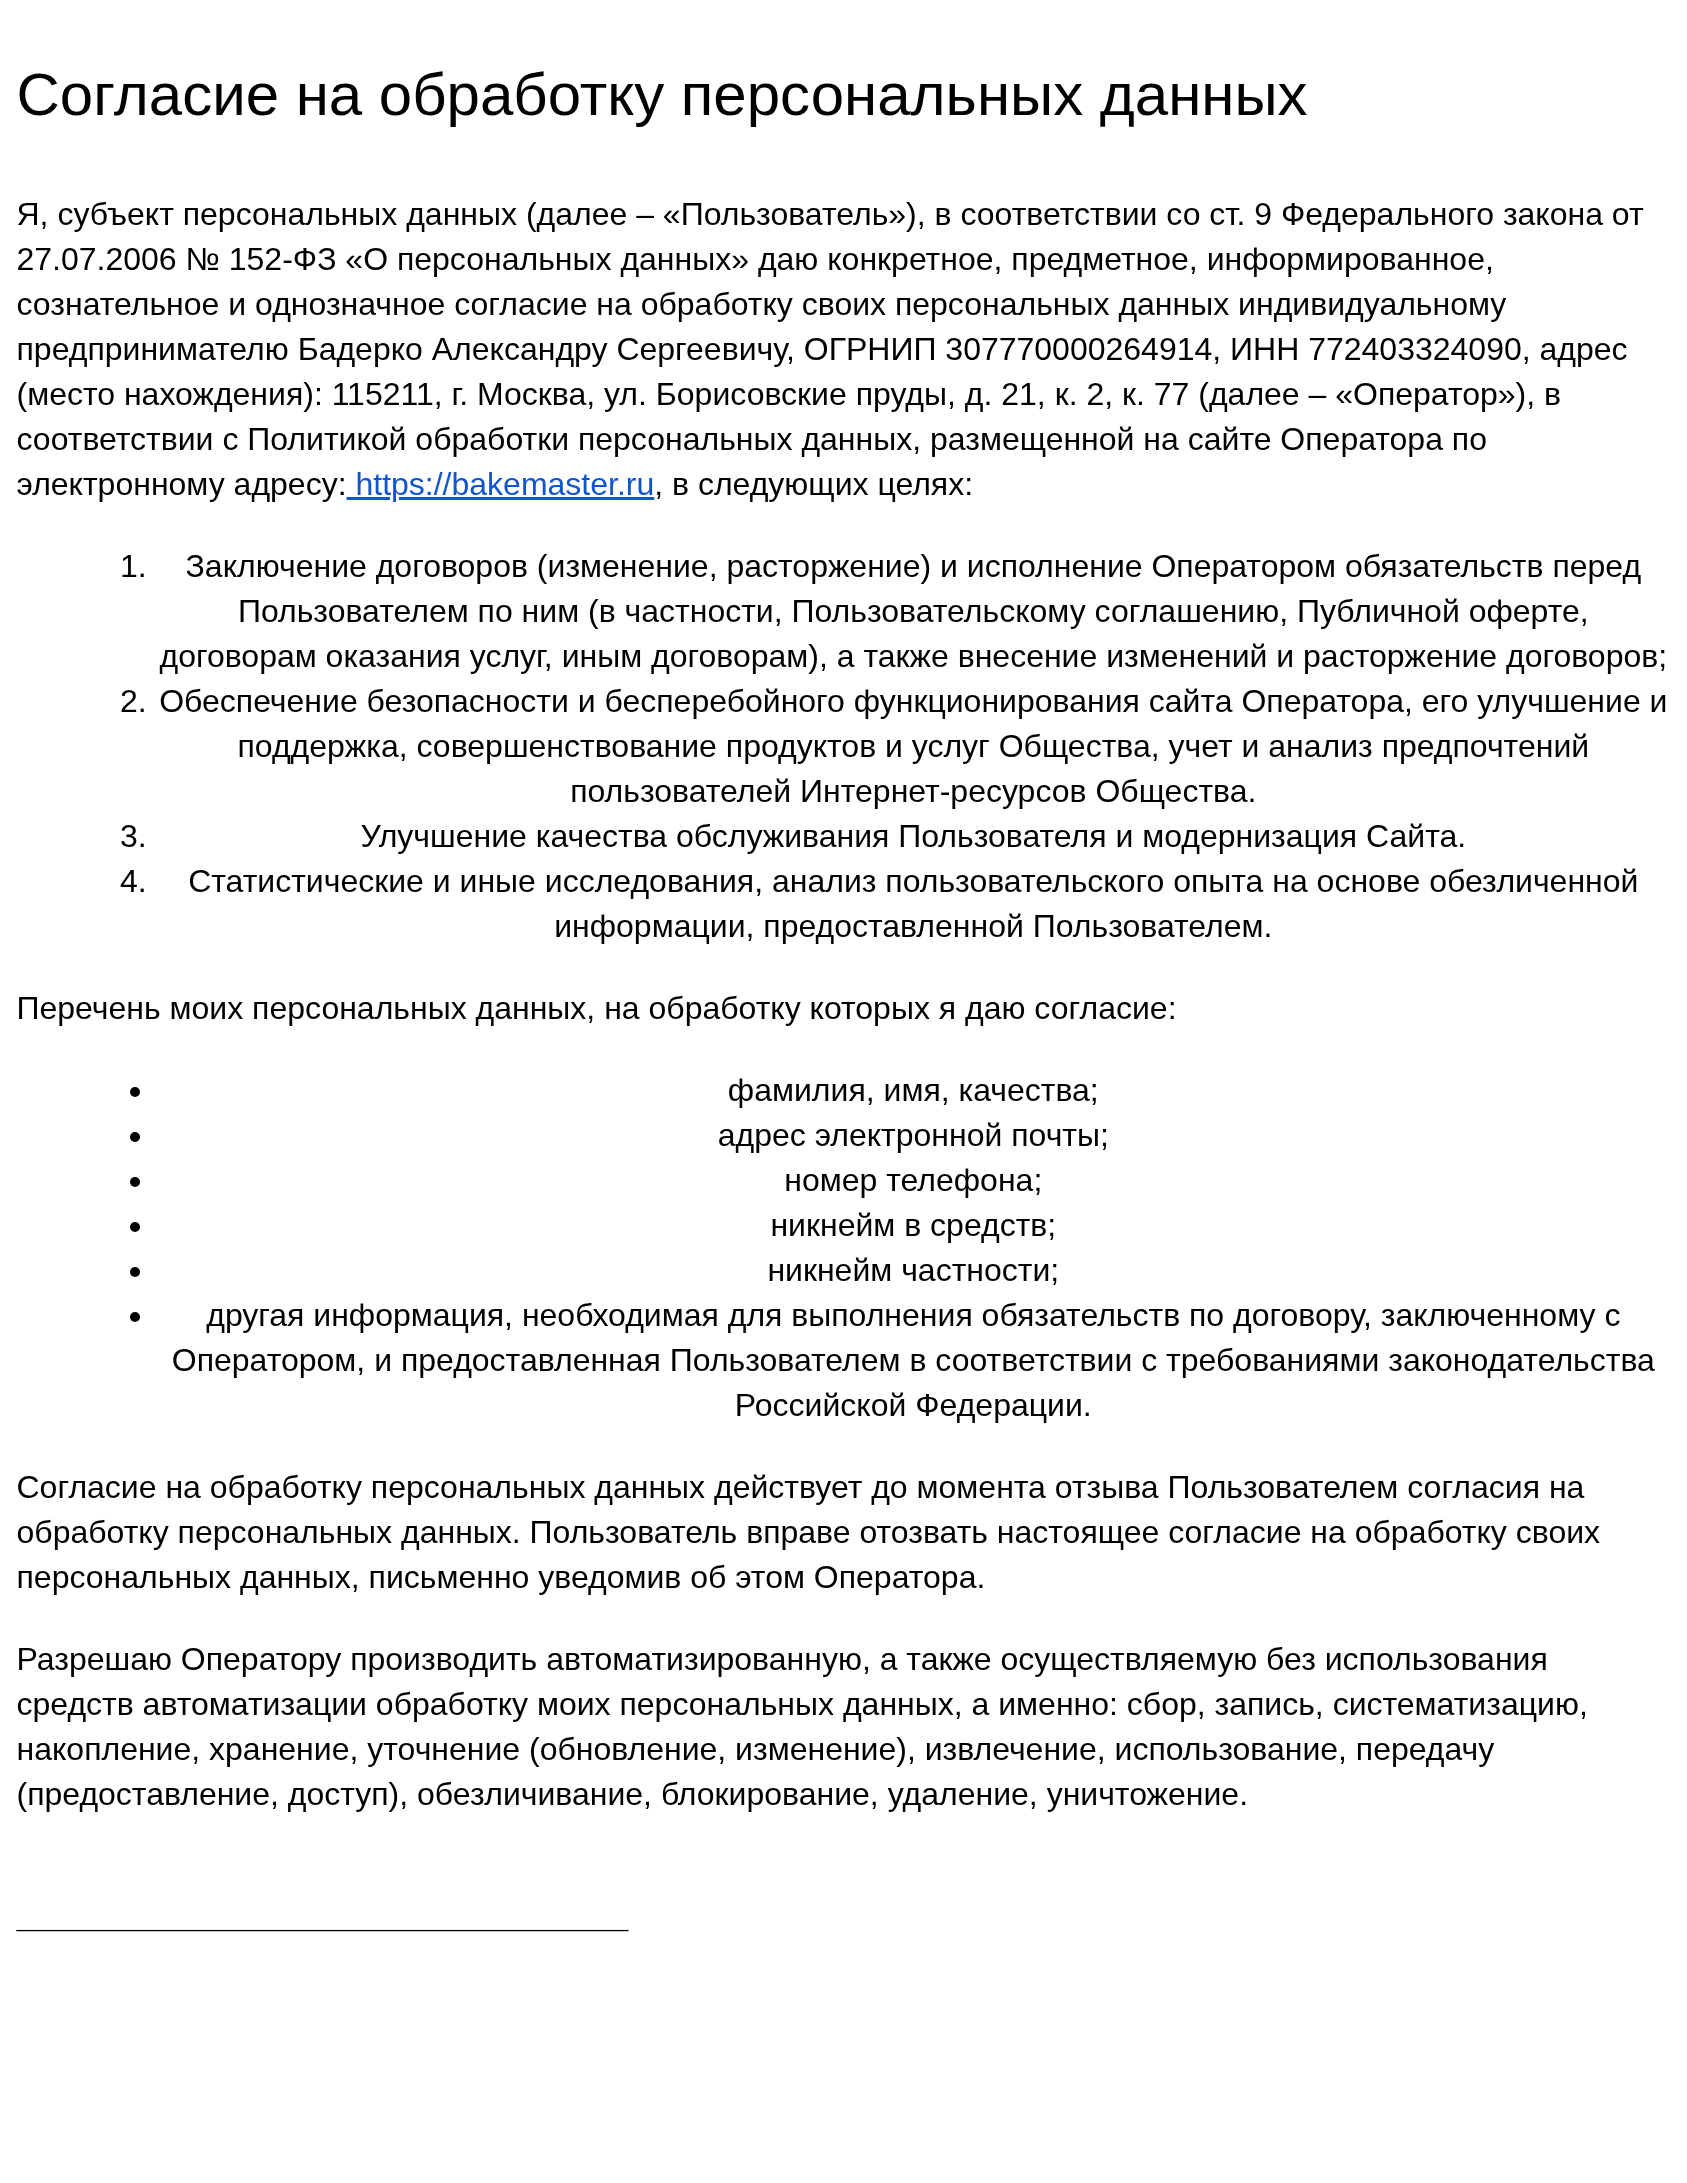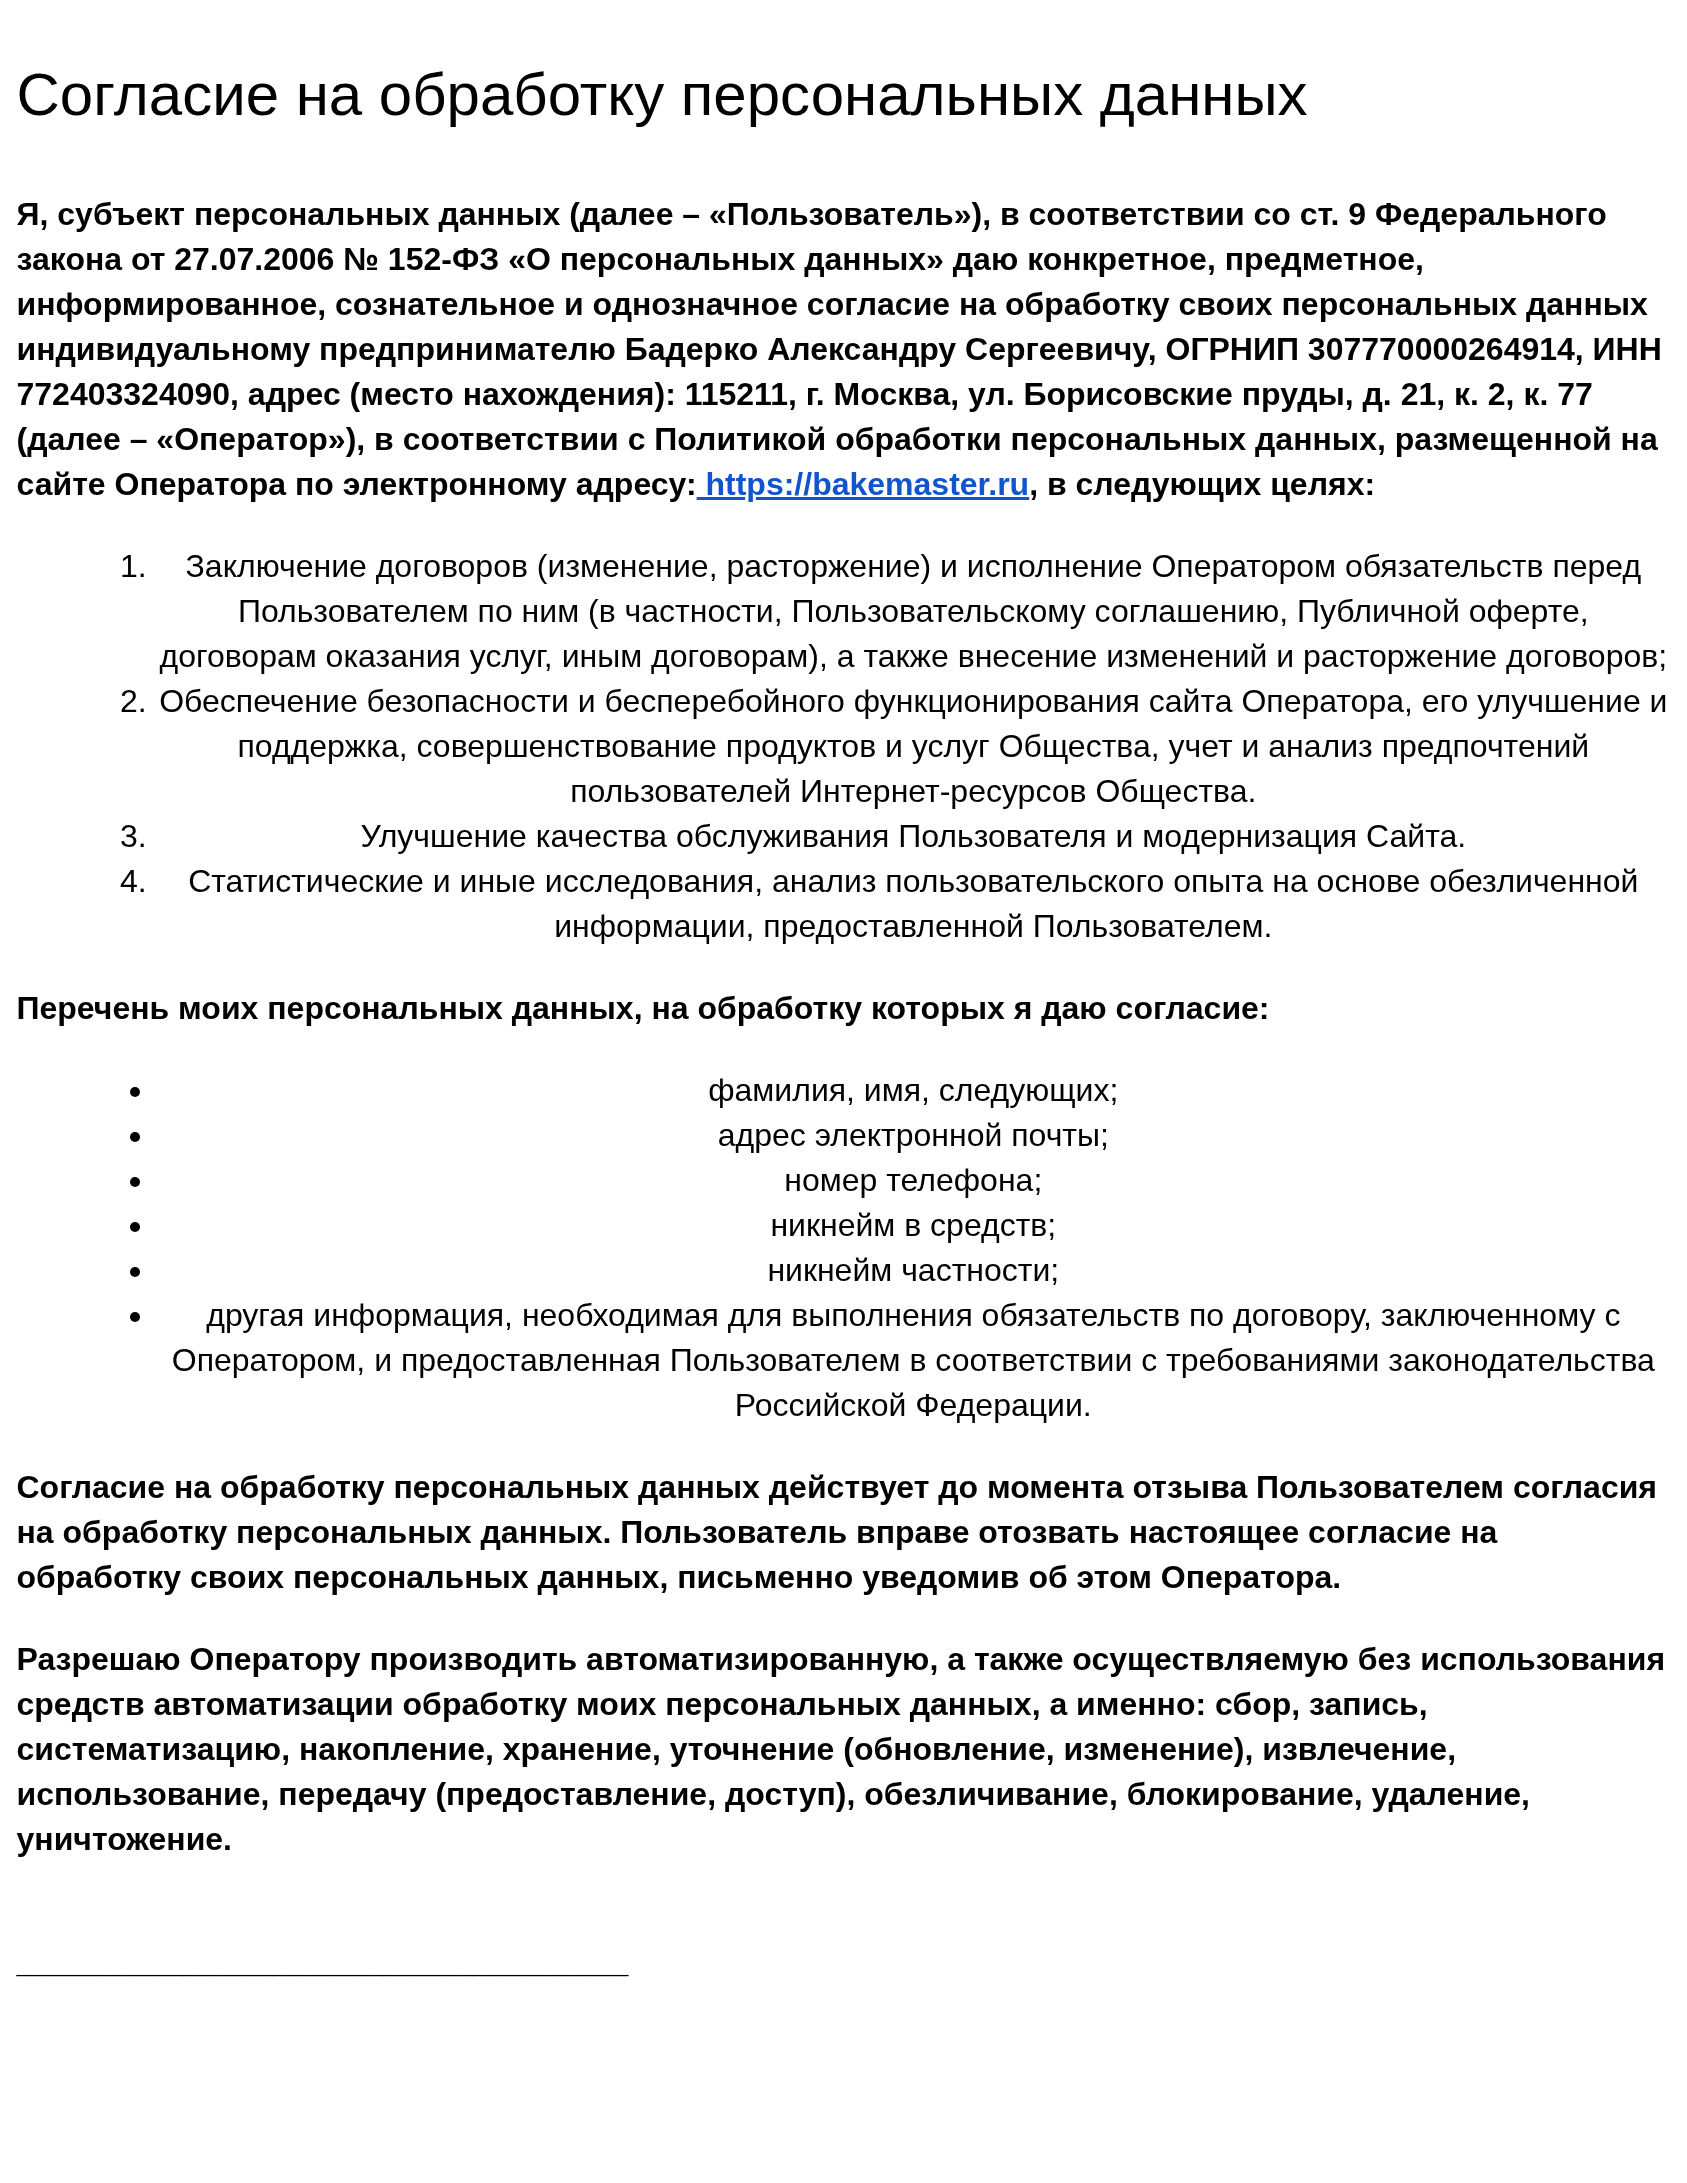--- a/index.html
+++ b/index.html
@@ -30,21 +30,20 @@
     font-size: 60px;
     font-weight: 400;
     line-height: 74px;
     margin: 53px 0 60px 0;
     letter-spacing: 0;
   }
   p.body-para {
     font-size: 32px;
     line-height: 45px;
     margin: 37px 0;
-    font-weight: bold;
   }
   ol.purposes-list, ul.personal-data-list {
     font-size: 32px;
     line-height: 45px;
     margin: 37px 0;
     padding-left: 139px;
   }
   ol.purposes-list li, ul.personal-data-list li {
     margin: 0;
     padding-left: 2.6px;
@@ -75,21 +74,21 @@
   <ol class="purposes-list">
     <li>Заключение договоров (изменение, расторжение) и исполнение Оператором обязательств перед Пользователем по ним (в частности, Пользовательскому соглашению, Публичной оферте, договорам оказания услуг, иным договорам), а также внесение изменений и расторжение договоров;</li>
     <li>Обеспечение безопасности и бесперебойного функционирования сайта Оператора, его улучшение и поддержка, совершенствование продуктов и услуг Общества, учет и анализ предпочтений пользователей Интернет-ресурсов Общества.</li>
     <li>Улучшение качества обслуживания Пользователя и модернизация Сайта.</li>
     <li>Статистические и иные исследования, анализ пользовательского опыта на основе обезличенной информации, предоставленной Пользователем.</li>
   </ol>
 
   <p class="body-para">Перечень моих персональных данных, на обработку которых я даю согласие:</p>
 
   <ul class="personal-data-list">
-    <li>фамилия, имя, следующих;</li>
+    <li>фамилия, имя, качества;</li>
     <li>адрес электронной почты;</li>
     <li>номер телефона;</li>
     <li>никнейм в средств;</li>
     <li>никнейм частности;</li>
     <li>другая информация, необходимая для выполнения обязательств по договору, заключенному с Оператором, и предоставленная Пользователем в соответствии с требованиями законодательства Российской Федерации.</li>
   </ul>
 
   <p class="body-para">Согласие на обработку персональных данных действует до момента отзыва Пользователем согласия на обработку персональных данных. Пользователь вправе отозвать настоящее согласие на обработку своих персональных данных, письменно уведомив об этом Оператора.</p>
 
   <p class="body-para">Разрешаю Оператору производить автоматизированную, а также осуществляемую без использования средств автоматизации обработку моих персональных данных, а именно: сбор, запись, систематизацию, накопление, хранение, уточнение (обновление, изменение), извлечение, использование, передачу (предоставление, доступ), обезличивание, блокирование, удаление, уничтожение.</p>

